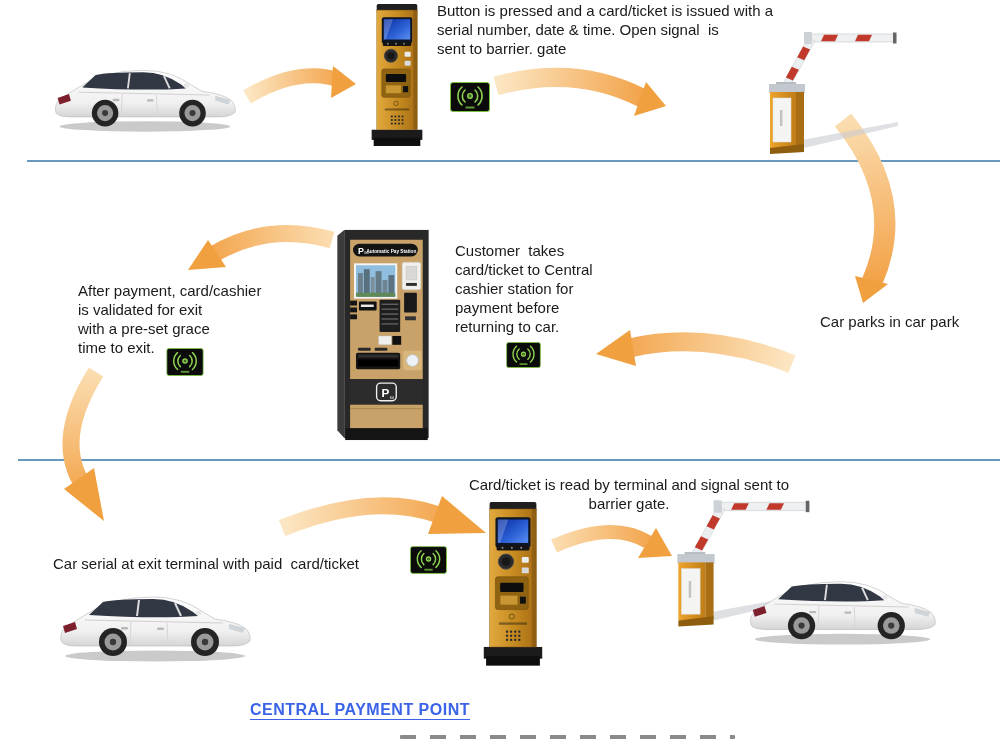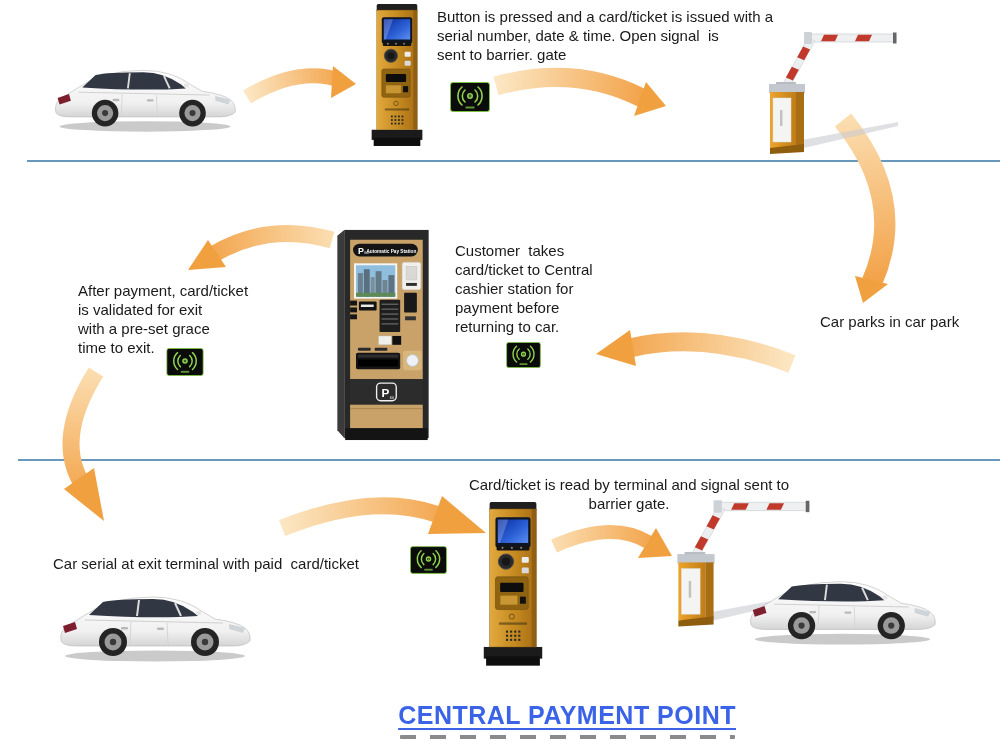--- a/index.html
+++ b/index.html
@@ -3,22 +3,22 @@
 <meta charset="utf-8">
 <style>
   html,body{margin:0;padding:0;background:#fff;}
   #stage{position:relative;width:1000px;height:750px;background:#fff;overflow:hidden;
          font-family:"Liberation Sans",sans-serif;color:#1a1a1a;}
   .txt{position:absolute;font-size:15px;line-height:19px;white-space:pre-wrap;z-index:3;}
   .center{text-align:center;}
   .divider{position:absolute;height:2px;background:#4e86b0;opacity:.85;z-index:0;}
   #arrows{position:absolute;left:0;top:0;z-index:1;pointer-events:none;}
   .img{position:absolute;z-index:2;}
-  #diagram-title{position:absolute;left:250px;top:701px;width:486px;text-align:right;
-    font-size:25px;font-weight:bold;letter-spacing:.5px;color:#3a63e8;
+  #diagram-title{position:absolute;left:250px;top:701px;width:486px;text-align:left;
+    font-size:16px;font-weight:bold;letter-spacing:.5px;color:#3a63e8;
     text-decoration:underline;text-underline-offset:4px;z-index:3;}
   .crop-sliver{position:absolute;left:400px;top:735px;width:335px;height:3.5px;border-radius:1px;
     background:repeating-linear-gradient(90deg,rgba(60,60,60,.6) 0 16px,transparent 16px 30px);z-index:3;}
 </style>
 </head>
 <body>
 
 <div id="stage">
 
   <svg width="0" height="0" style="position:absolute" aria-hidden="true">
@@ -278,30 +278,30 @@
   <svg class="img" style="left:166px;top:348px" width="38" height="28" viewBox="0 0 40 30">
       <use href="#sym-nfc"></use>
     </svg>
   <svg class="img" style="left:506px;top:342px" width="35" height="26" viewBox="0 0 40 30">
       <use href="#sym-nfc"></use>
     </svg>
   <svg class="img" style="left:410px;top:546px" width="37" height="28" viewBox="0 0 40 30">
       <use href="#sym-nfc"></use>
     </svg>
 
-  <div class="txt" style="left:437px;top:7px;width:420px">Button is pressed and a card/ticket is issued with a
+  <div class="txt" style="left:437px;top:1px;width:420px">Button is pressed and a card/ticket is issued with a
 serial number, date &amp; time. Open signal  is
 sent to barrier. gate</div>
   <div class="txt" style="left:820px;top:312px;width:175px">Car parks in car park</div>
   <div class="txt" style="left:455px;top:241px;width:170px">Customer  takes
 card/ticket to Central
 cashier station for
 payment before
 returning to car.</div>
-  <div class="txt" style="left:78px;top:281px;width:235px">After payment, card/ticket
+  <div class="txt" style="left:78px;top:281px;width:235px">After payment, card/cashier
 is validated for exit
 with a pre-set grace
 time to exit.</div>
   <div class="txt" style="left:53px;top:554px;width:370px">Car serial at exit terminal with paid  card/ticket</div>
   <div class="txt center" style="left:445px;top:475px;width:368px">Card/ticket is read by terminal and signal sent to
 barrier gate.</div>
 
   <div id="diagram-title">CENTRAL PAYMENT POINT</div>
   <div class="crop-sliver"></div>
 

